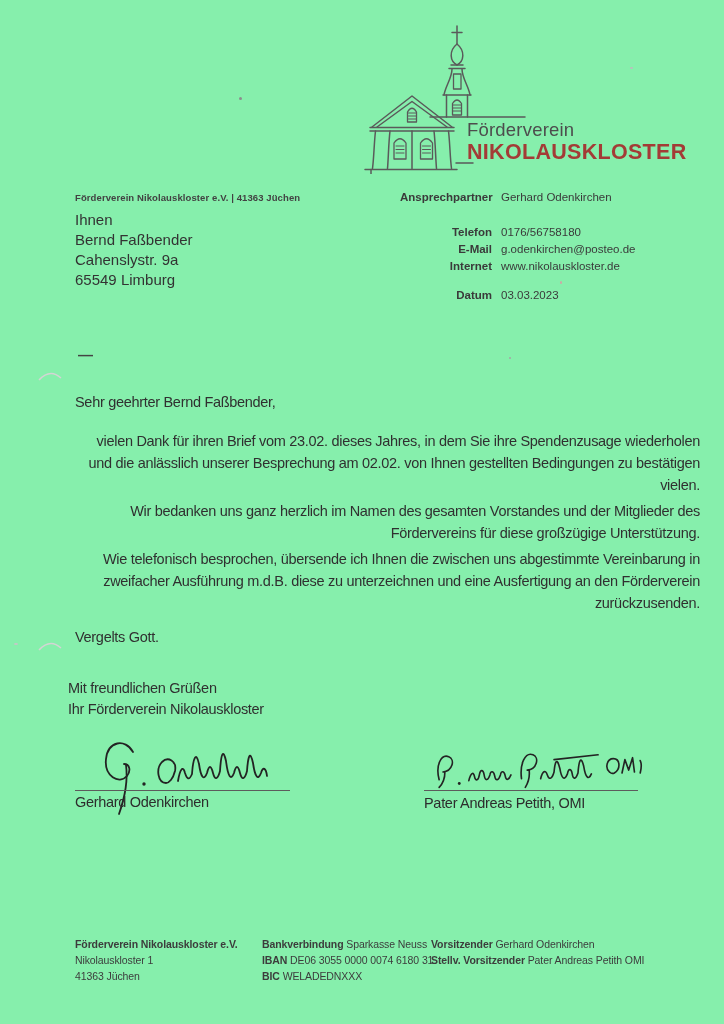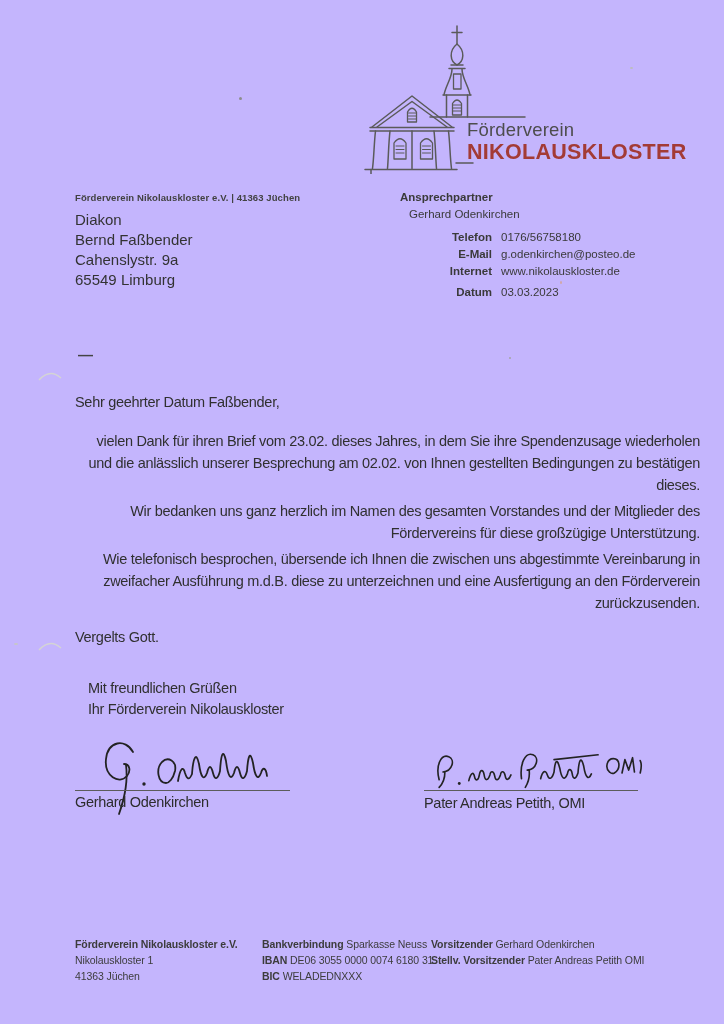--- a/index.html
+++ b/index.html
@@ -2,21 +2,21 @@
 <html><head>
 <meta charset="utf-8">
 <style>
   * { margin: 0; padding: 0; box-sizing: border-box; }
   html, body { background: #e9e9e9; }
   .page {
     position: relative;
     width: 724px;
     height: 1024px;
     margin: 0 auto;
-    background: #c4b5fd;
+    background: #86efac;
     overflow: hidden;
     font-family: "Liberation Sans", "DejaVu Sans", sans-serif;
     color: #2f2f2f;
     padding-left: 48px;
   }
   .abs { position: absolute; }
 
   
   .logo-drawing { left: 360px; top: 16px; width: 200px; height: 158px; }
   .logo-drawing svg { display: block; }
@@ -26,31 +26,31 @@
 
   
   .sender-line { left: 75px; top: 192px; font-size: 9.5px; font-weight: bold; color: #424242; letter-spacing: 0.1px; white-space: nowrap; }
   .recipient { left: 75px; top: 210px; font-size: 15px; line-height: 20px; color: #333; }
   .recipient span { display: block; white-space: nowrap; }
 
   .contact { left: 400px; top: 189px; width: 280px; font-size: 11.5px; color: #3a3a3a; }
   .contact-row { display: flex; line-height: 17px; }
   .contact-row .lbl { width: 92px; text-align: right; font-weight: bold; flex: 0 0 auto; }
   .contact-row .val { margin-left: 9px; white-space: nowrap; }
-  .contact-row.first { margin-bottom: 6px; flex-direction: column; }
-  .contact-row.date { margin-top: 4px; }
+  .contact-row.first { margin-bottom: 18px; }
+  .contact-row.date { margin-top: 12px; }
 
   
   .dash { left: 78px; top: 346px; font-size: 15px; font-weight: bold; color: #444; letter-spacing: -1px; }
   .body-text { left: 75px; top: 392px; width: 625px; font-size: 14.5px; letter-spacing: -0.3px; color: #303030; }
   .salutation { line-height: 20px; margin-bottom: 18px; white-space: nowrap; }
   .para { line-height: 22px; margin-bottom: 4px; }
   .para span { display: block; white-space: nowrap; text-align: right; }
   .blessing { line-height: 20px; margin-top: 13px; white-space: nowrap; }
-  .closing { left: 88px; top: 678px; font-size: 14.5px; letter-spacing: -0.3px; line-height: 21px; color: #303030; }
+  .closing { left: 68px; top: 678px; font-size: 14.5px; letter-spacing: -0.3px; line-height: 21px; color: #303030; }
   .closing span { display: block; white-space: nowrap; }
 
   
   .sig-hand { pointer-events: none; }
   .sig-hand-left { left: 70px; top: 735px; }
   .sig-hand-right { left: 420px; top: 745px; }
   .sig-line { border-top: 1.5px solid #5c5c5c; height: 0; }
   .sig-line-left { left: 75px; top: 790px; width: 215px; }
   .sig-line-right { left: 424px; top: 790px; width: 214px; }
   .sig-name { font-size: 14.5px; letter-spacing: -0.3px; color: #2d2d2d; white-space: nowrap; }
@@ -117,21 +117,21 @@
   </div>
 
   <div class="abs wordmark">
     <div class="wordmark-line1">Förderverein</div>
     <div class="wordmark-line2">NIKOLAUSKLOSTER</div>
   </div>
 
   <div class="abs sender-line">Förderverein Nikolauskloster e.V. | 41363 Jüchen</div>
 
   <div class="abs recipient">
-    <span>Diakon</span>
+    <span>Ihnen</span>
     <span>Bernd Faßbender</span>
     <span>Cahenslystr. 9a</span>
     <span>65549 Limburg</span>
   </div>
 
   <div class="abs contact">
     <div class="contact-row first">
       <span class="lbl">Ansprechpartner</span>
       <span class="val">Gerhard Odenkirchen</span>
     </div>
@@ -149,25 +149,25 @@
     </div>
     <div class="contact-row date">
       <span class="lbl">Datum</span>
       <span class="val">03.03.2023</span>
     </div>
   </div>
 
   <div class="abs dash">—</div>
 
   <div class="abs body-text">
-    <div class="salutation">Sehr geehrter Datum Faßbender,</div>
+    <div class="salutation">Sehr geehrter Bernd Faßbender,</div>
     <div class="para">
       <span>vielen Dank für ihren Brief vom 23.02. dieses Jahres, in dem Sie ihre Spendenzusage wiederholen</span>
       <span>und die anlässlich unserer Besprechung am 02.02. von Ihnen gestellten Bedingungen zu bestätigen</span>
-      <span>dieses.</span>
+      <span>vielen.</span>
     </div>
     <div class="para">
       <span>Wir bedanken uns ganz herzlich im Namen des gesamten Vorstandes und der Mitglieder des</span>
       <span>Fördervereins für diese großzügige Unterstützung.</span>
     </div>
     <div class="para">
       <span>Wie telefonisch besprochen, übersende ich Ihnen die zwischen uns abgestimmte Vereinbarung in</span>
       <span>zweifacher Ausführung m.d.B. diese zu unterzeichnen und eine Ausfertigung an den Förderverein</span>
       <span>zurückzusenden.</span>
     </div>

